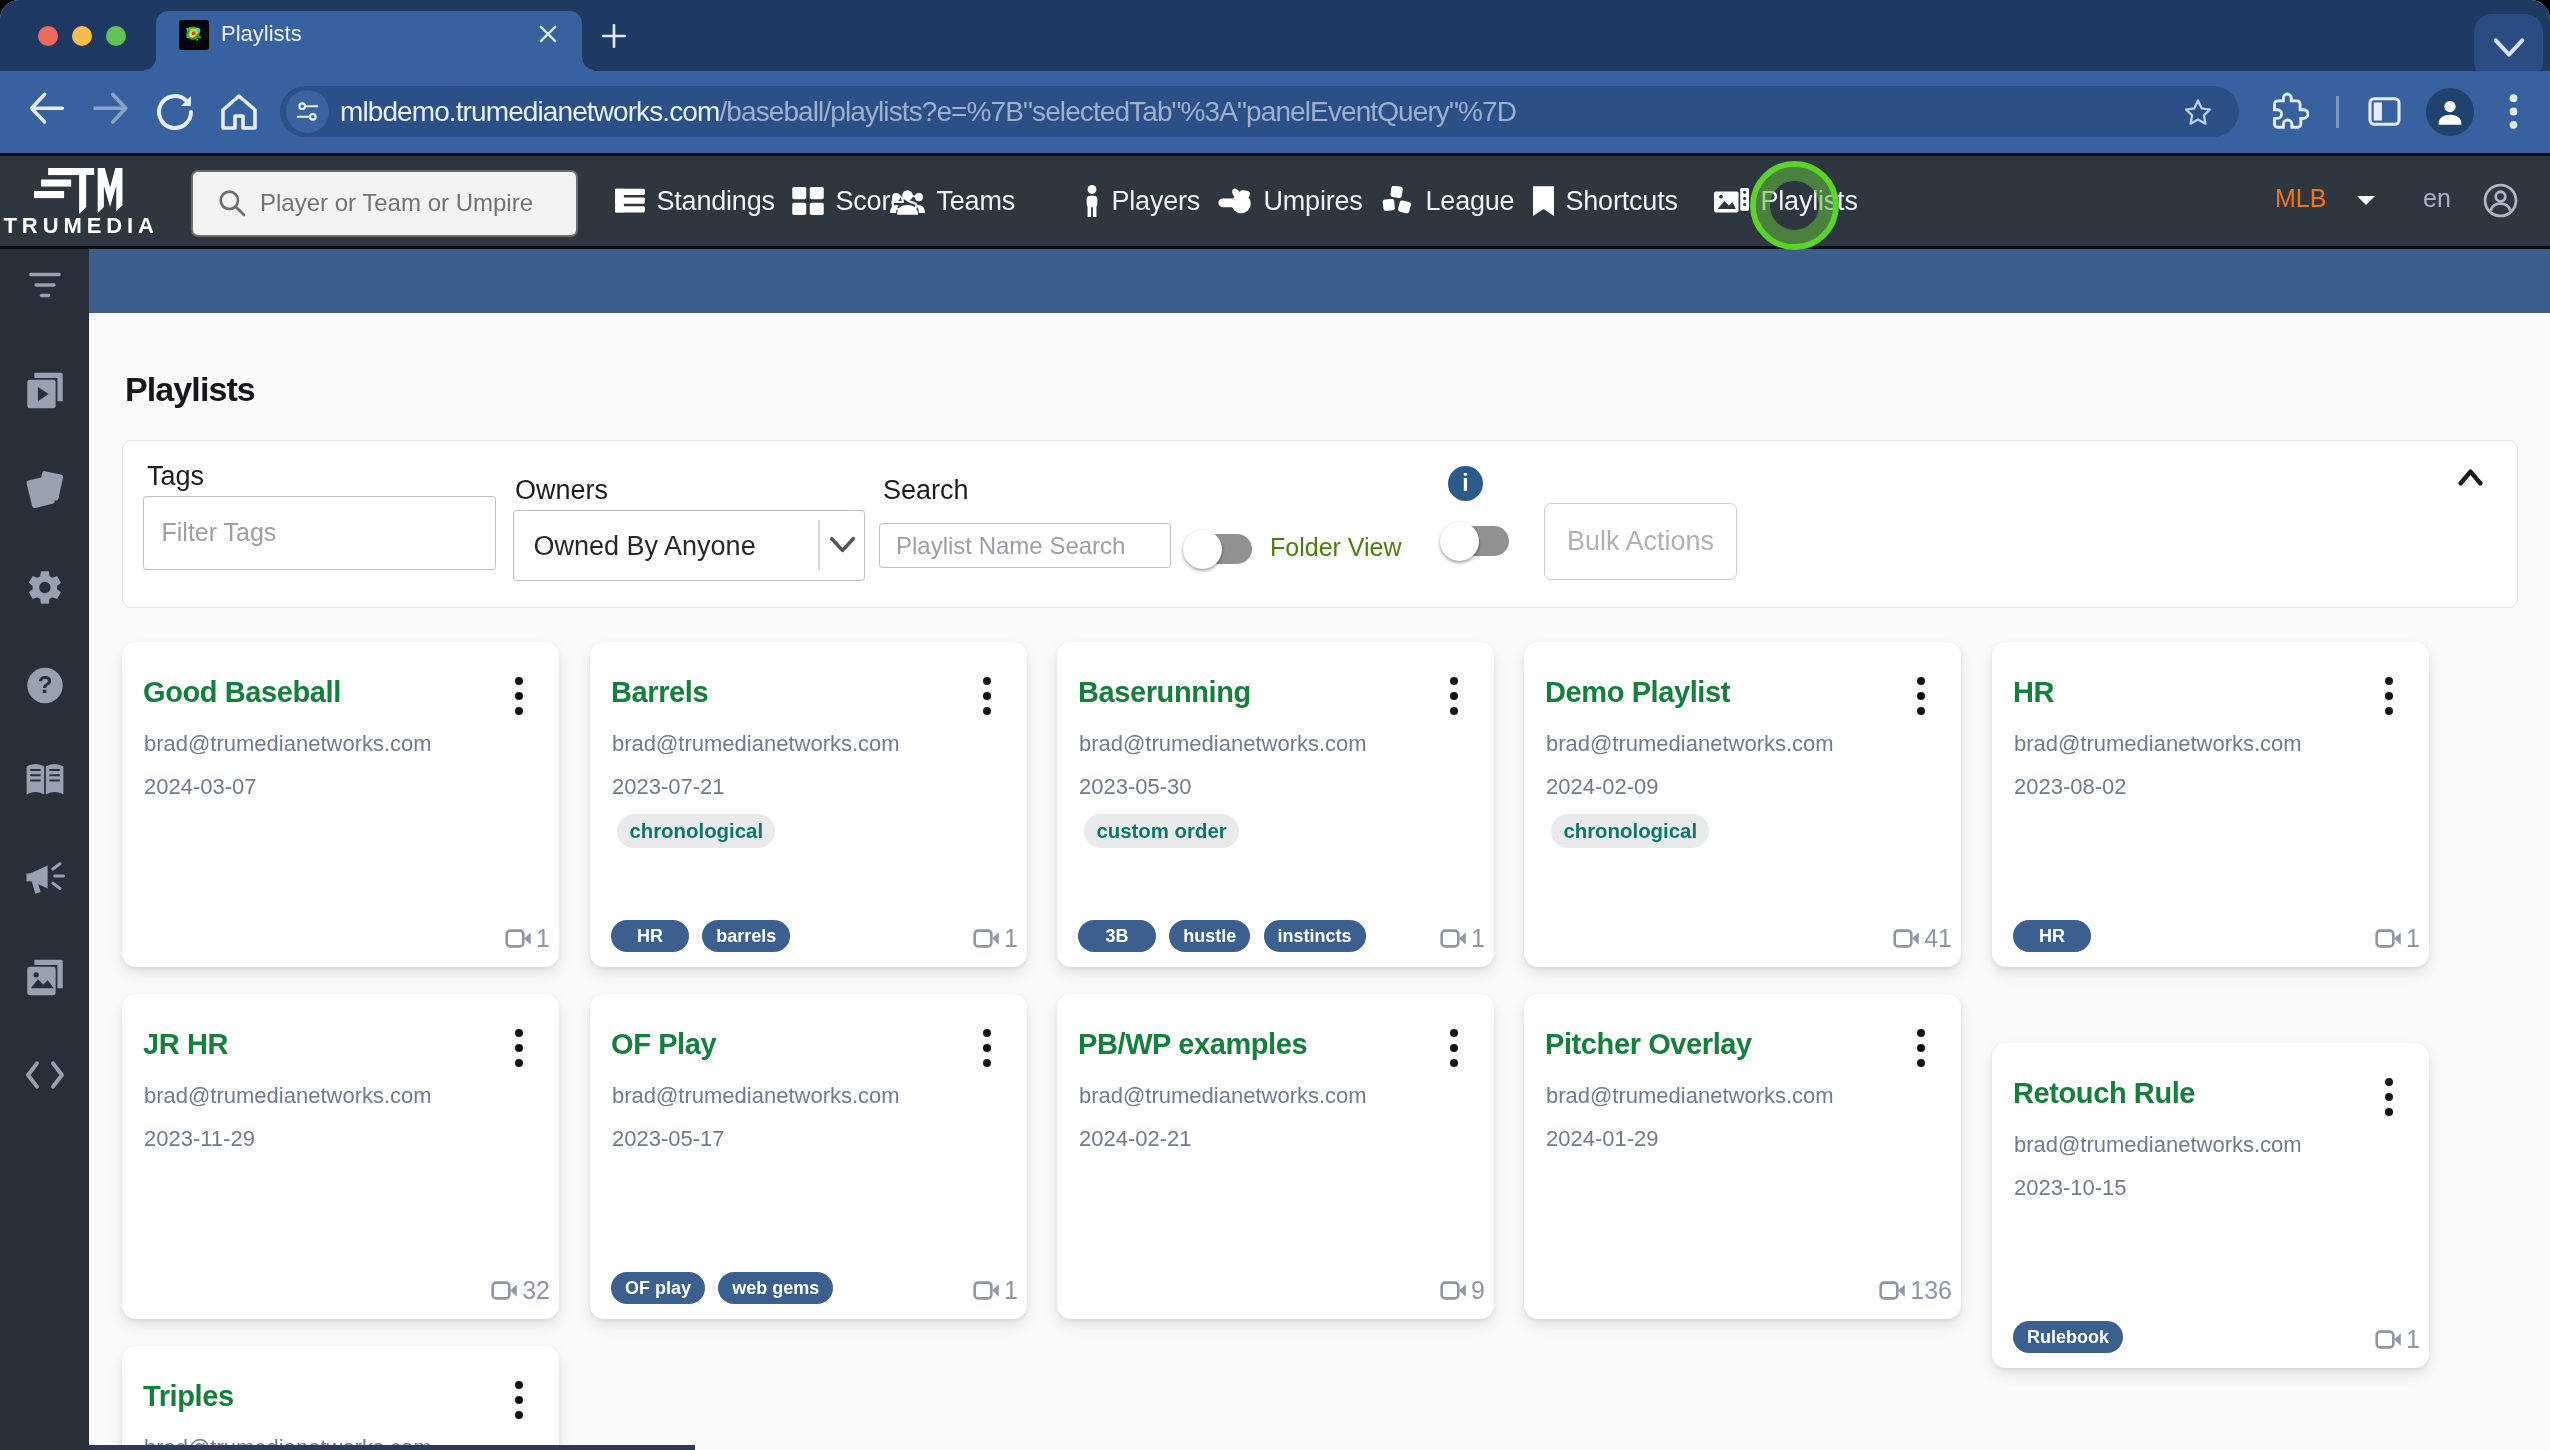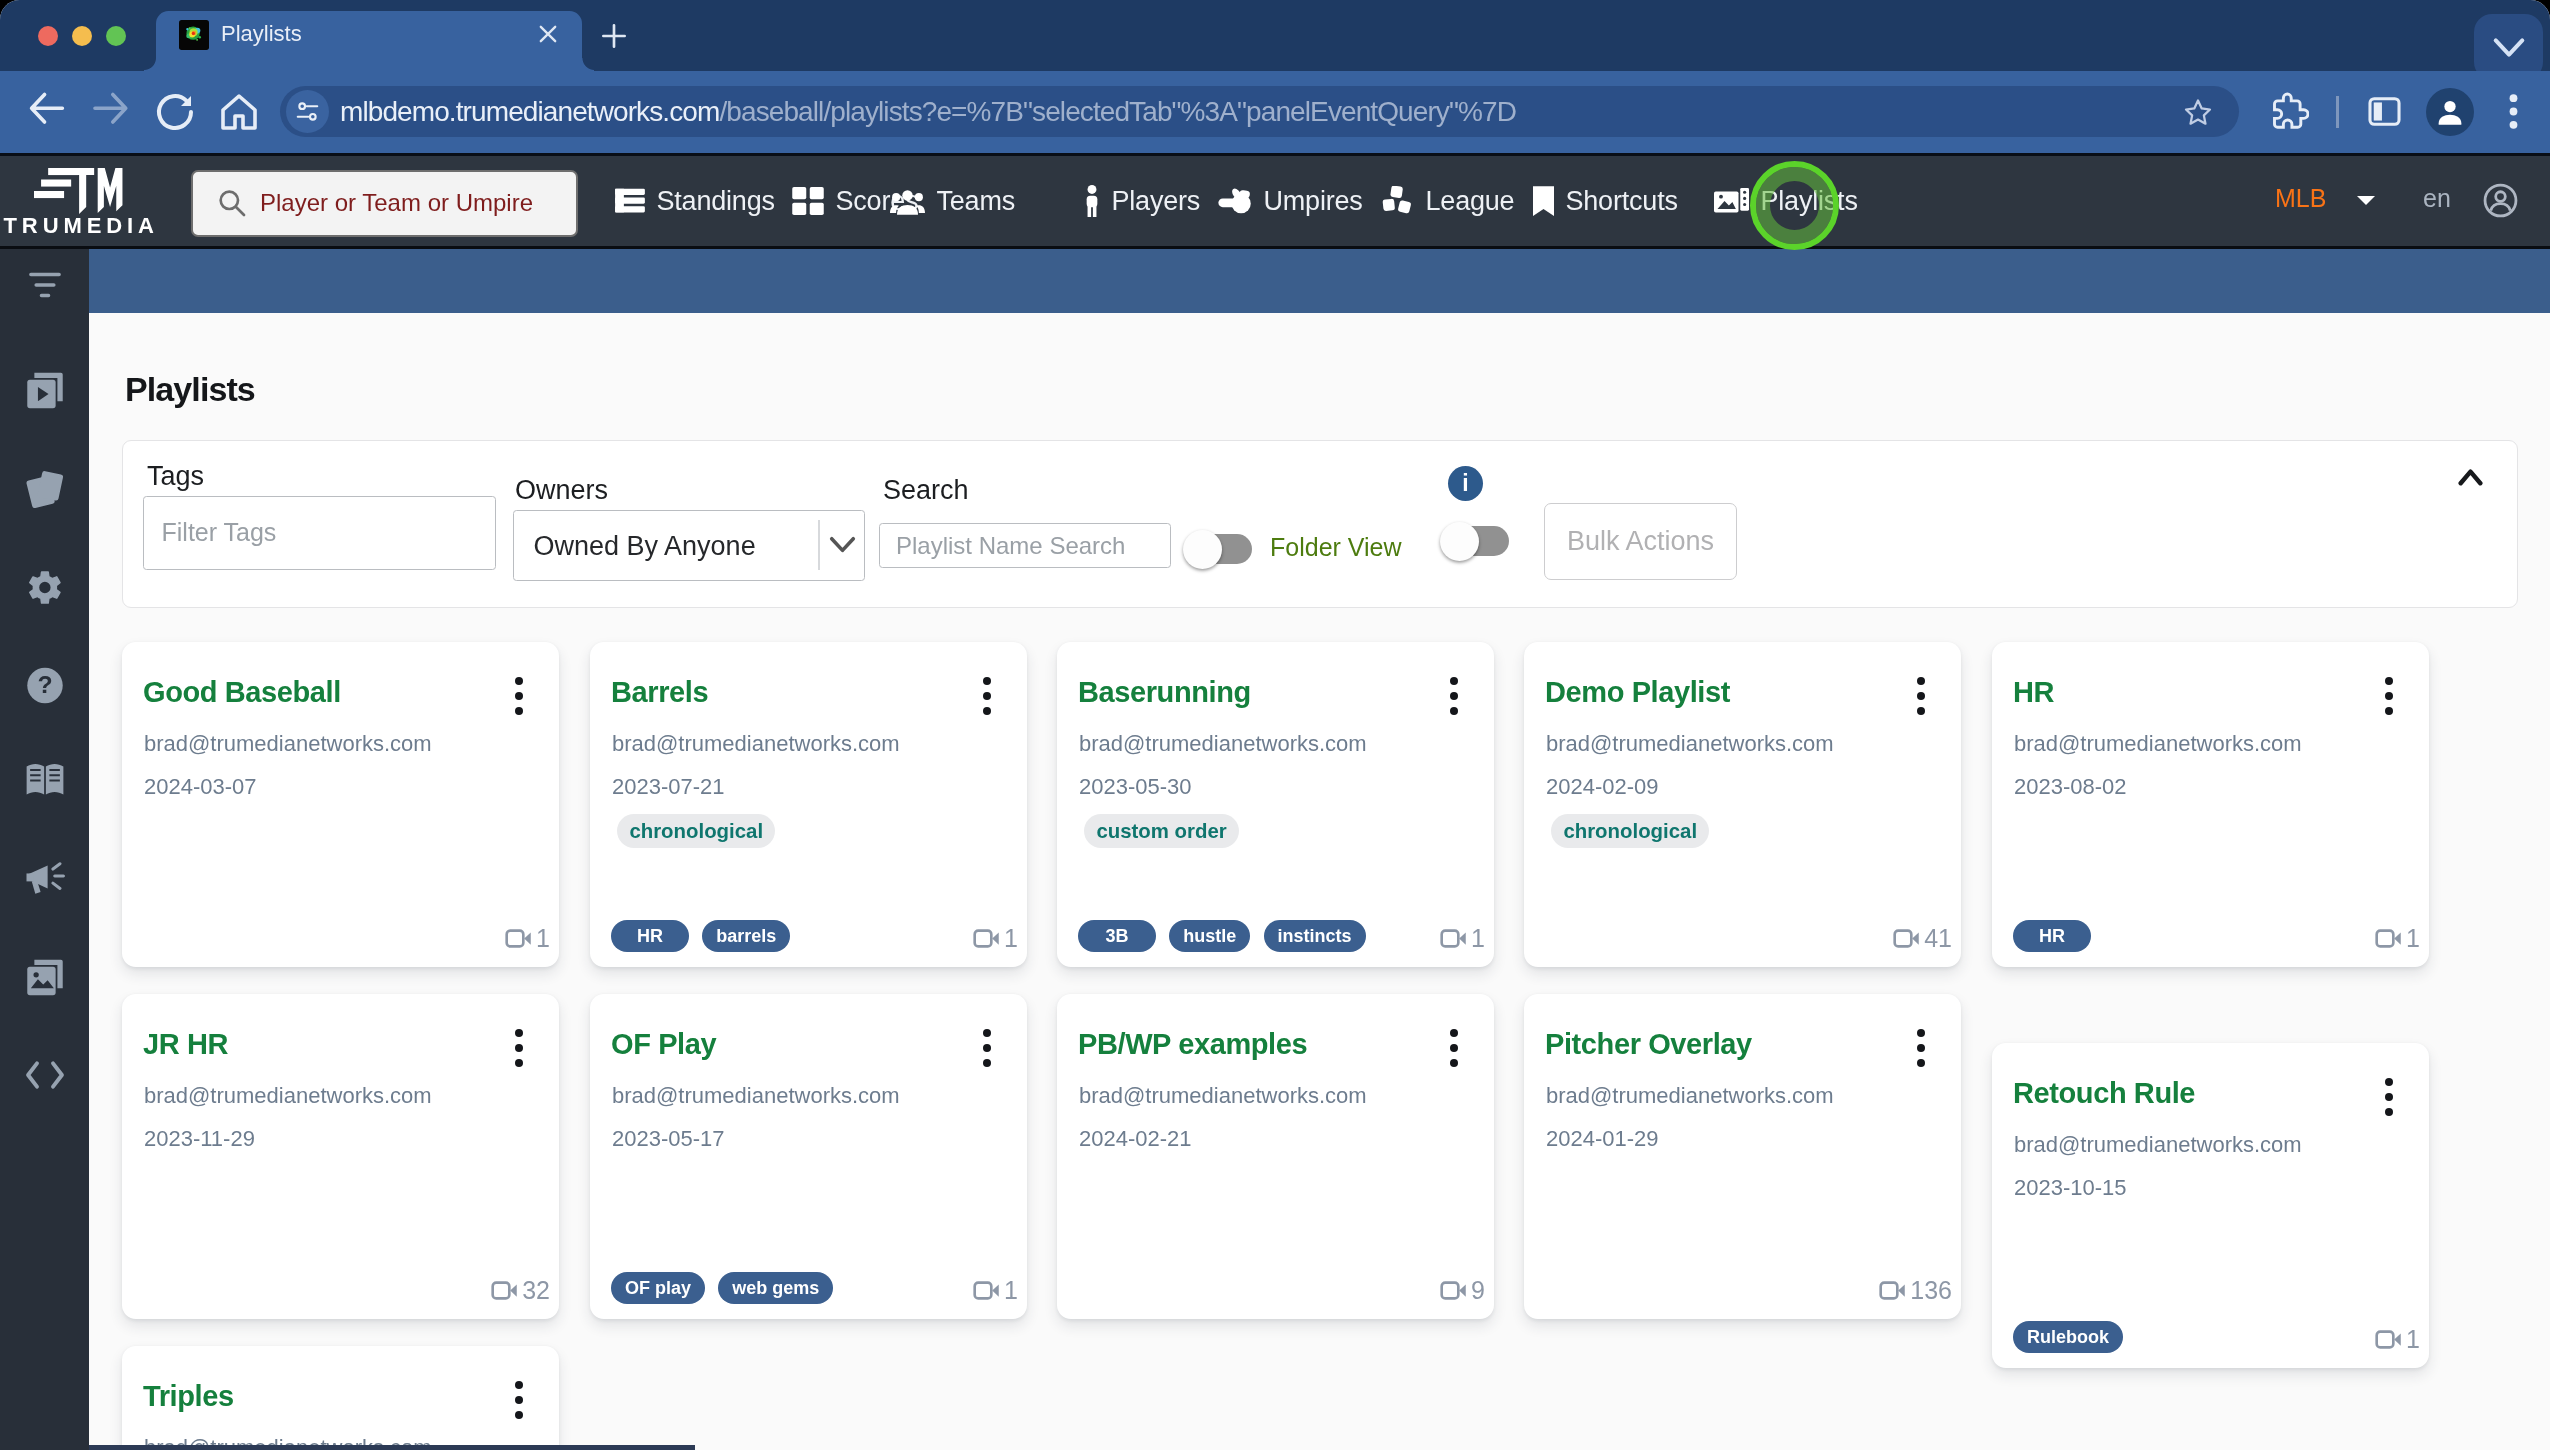--- a/index.html
+++ b/index.html
@@ -22,21 +22,21 @@
   #toolbar { position:absolute; left:0; top:71px; width:2550px; height:82px; background:#38629f; }
   #urlpill { position:absolute; left:280px; top:15px; width:1959px; height:51px; border-radius:26px; background:#2b4f87; }
   #tunecirc { position:absolute; left:6.2px; top:4.4px; width:43px; height:43px; border-radius:50%; background:#3a63a0; }
   #urltext { position:absolute; left:60px; top:0; height:51px; line-height:51px; font-size:28px; color:#e9eff8; letter-spacing:-0.9px; white-space:nowrap; }
   #hairline1 { position:absolute; left:0; top:153px; width:2550px; height:3.5px; background:#090e16; }
 
   
   #appnav { position:absolute; left:0; top:156px; width:2550px; height:90px; background:#2e3640; }
   #hairline2 { position:absolute; left:0; top:246px; width:2550px; height:3.5px; background:#0a0d12; }
   #searchbox { position:absolute; left:191px; top:14px; width:387px; height:67px; background:#f3f3f3; border:2.7px solid #6e6e6e; border-radius:7px; }
-  #searchbox .ph { position:absolute; left:67px; top:17px; font-size:24px; color:#7f1d1d; }
+  #searchbox .ph { position:absolute; left:67px; top:17px; font-size:24px; color:#737373; }
   .navitem { position:absolute; top:0; height:90px; display:flex; align-items:center; color:#eef1f5; font-size:27px; letter-spacing:-0.2px; }
   .navitem svg { margin-right:11.5px; }
   #mlb { position:absolute; left:2275px; top:28px; font-size:25px; color:#f97316; }
   #caret { position:absolute; left:2357px; top:40px; width:0; height:0; border-left:9.8px solid transparent; border-right:9.8px solid transparent; border-top:9.8px solid #fff; }
   #en { position:absolute; left:2423px; top:27.5px; font-size:25px; color:#aab4c0; }
   #ring { position:absolute; left:1750px; top:161px; width:89px; height:89px; border-radius:50%; border:6.2px solid #5bd32a; z-index:40; }
   #ring .inner { position:absolute; inset:0; border-radius:50%; border:14px solid rgba(100,190,60,0.55); }
 
   
   #banner { position:absolute; left:89px; top:249px; width:2462px; height:64px; background:#3b5e8c; }

